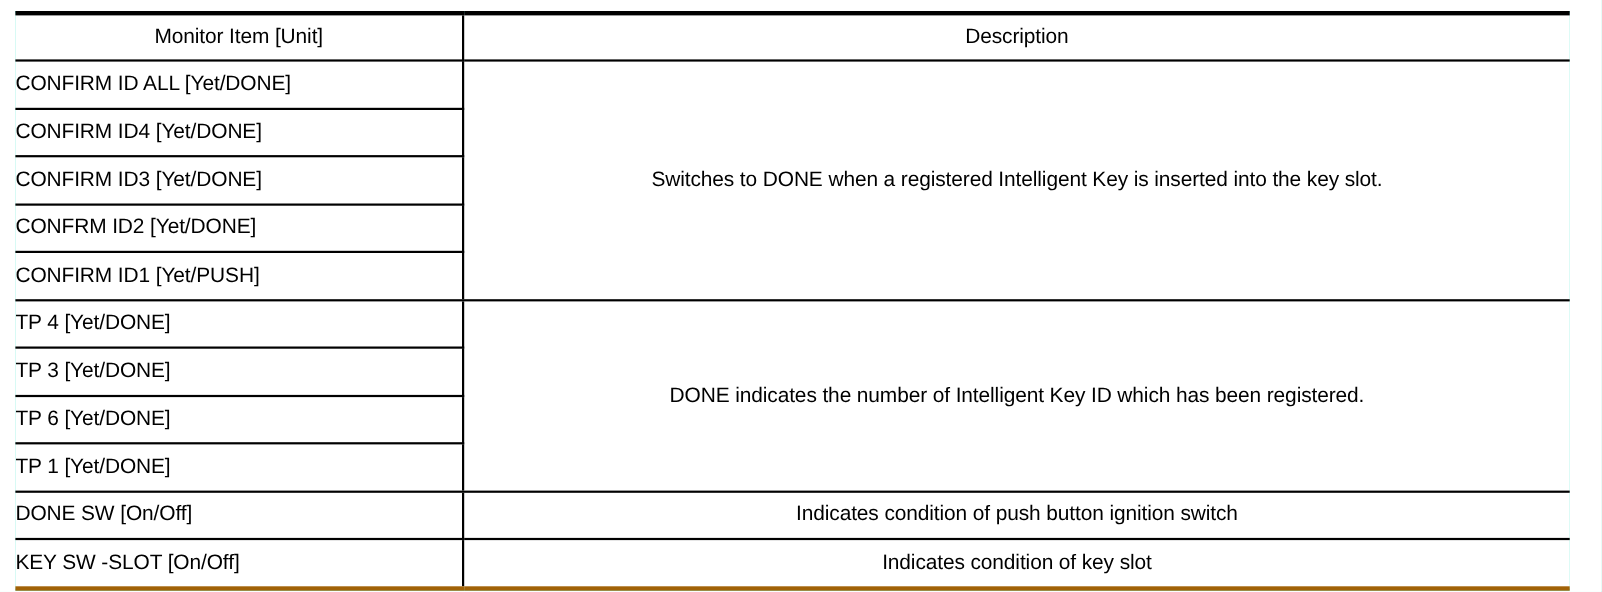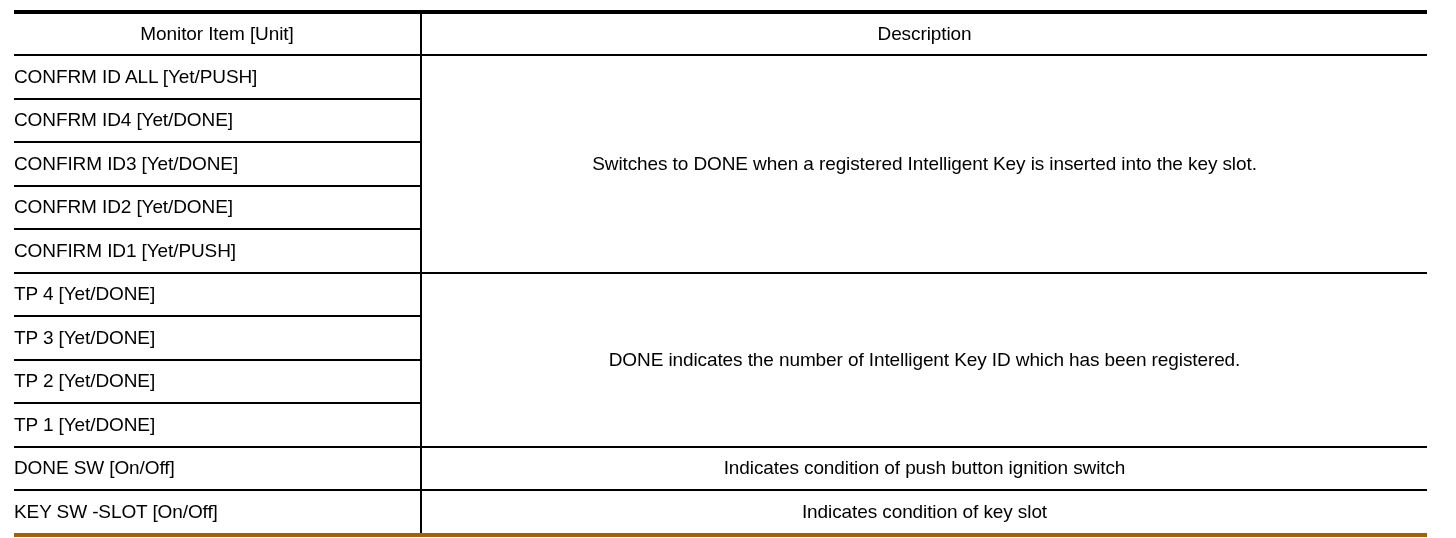--- a/index.html
+++ b/index.html
@@ -119,27 +119,27 @@
       <thead>
         <tr class="header-row">
           <th class="header-item rule-top-cell">Monitor Item [Unit]</th>
           <th class="header-desc rule-top-cell">Description</th>
         </tr>
       </thead>
 
       <tbody>
 
         <tr class="body-row">
-          <td class="cell-item">CONFRM ID ALL [Yet/PUSH]</td>
+          <td class="cell-item">CONFIRM ID ALL [Yet/DONE]</td>
           <td class="cell-desc bordered" rowspan="5">
             <span class="desc-text">Switches to DONE when a registered Intelligent Key is inserted into the key slot.</span>
           </td>
         </tr>
         <tr class="body-row">
-          <td class="cell-item">CONFRM ID4 [Yet/DONE]</td>
+          <td class="cell-item">CONFIRM ID4 [Yet/DONE]</td>
         </tr>
         <tr class="body-row">
           <td class="cell-item">CONFIRM ID3 [Yet/DONE]</td>
         </tr>
         <tr class="body-row">
           <td class="cell-item">CONFRM ID2 [Yet/DONE]</td>
         </tr>
         <tr class="body-row">
           <td class="cell-item">CONFIRM ID1 [Yet/PUSH]</td>
         </tr>
@@ -147,21 +147,21 @@
         <tr class="body-row">
           <td class="cell-item">TP 4 [Yet/DONE]</td>
           <td class="cell-desc bordered" rowspan="4">
             <span class="desc-text">DONE indicates the number of Intelligent Key ID which has been registered.</span>
           </td>
         </tr>
         <tr class="body-row">
           <td class="cell-item">TP 3 [Yet/DONE]</td>
         </tr>
         <tr class="body-row">
-          <td class="cell-item">TP 2 [Yet/DONE]</td>
+          <td class="cell-item">TP 6 [Yet/DONE]</td>
         </tr>
         <tr class="body-row">
           <td class="cell-item">TP 1 [Yet/DONE]</td>
         </tr>
 
         <tr class="body-row">
           <td class="cell-item">DONE SW [On/Off]</td>
           <td class="cell-desc bordered">
             <span class="desc-text">Indicates condition of push button ignition switch</span>
           </td>

